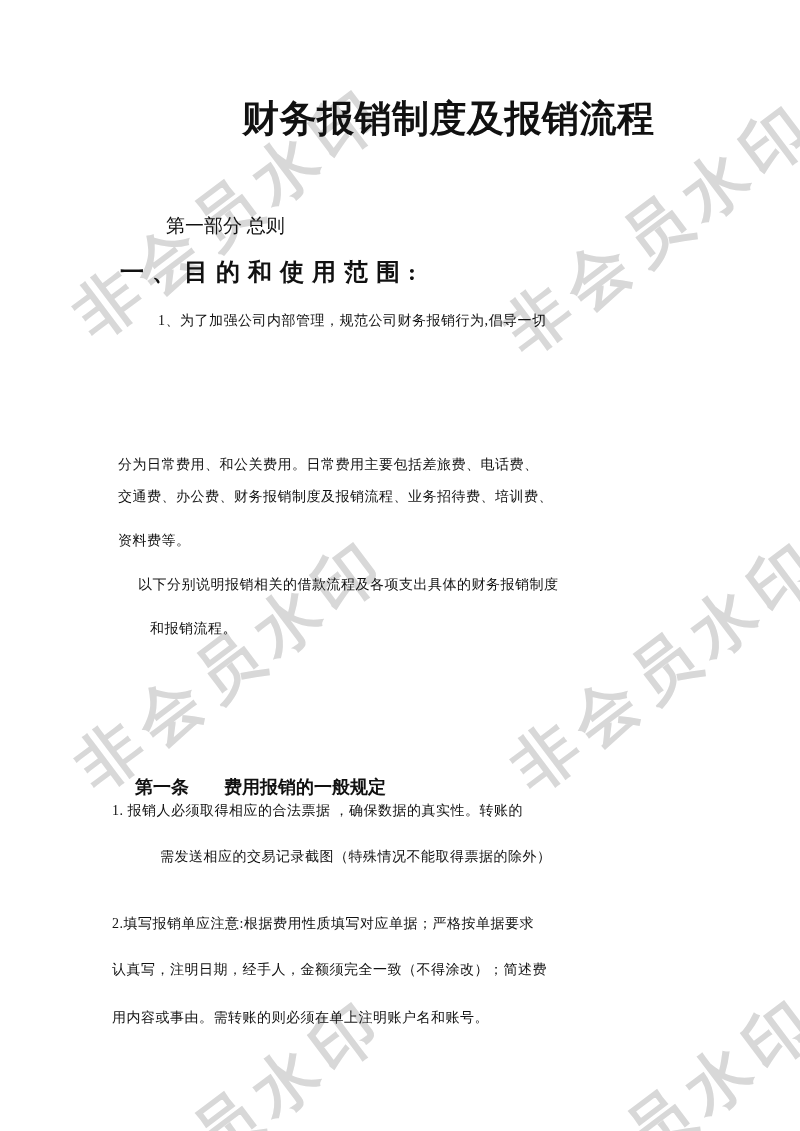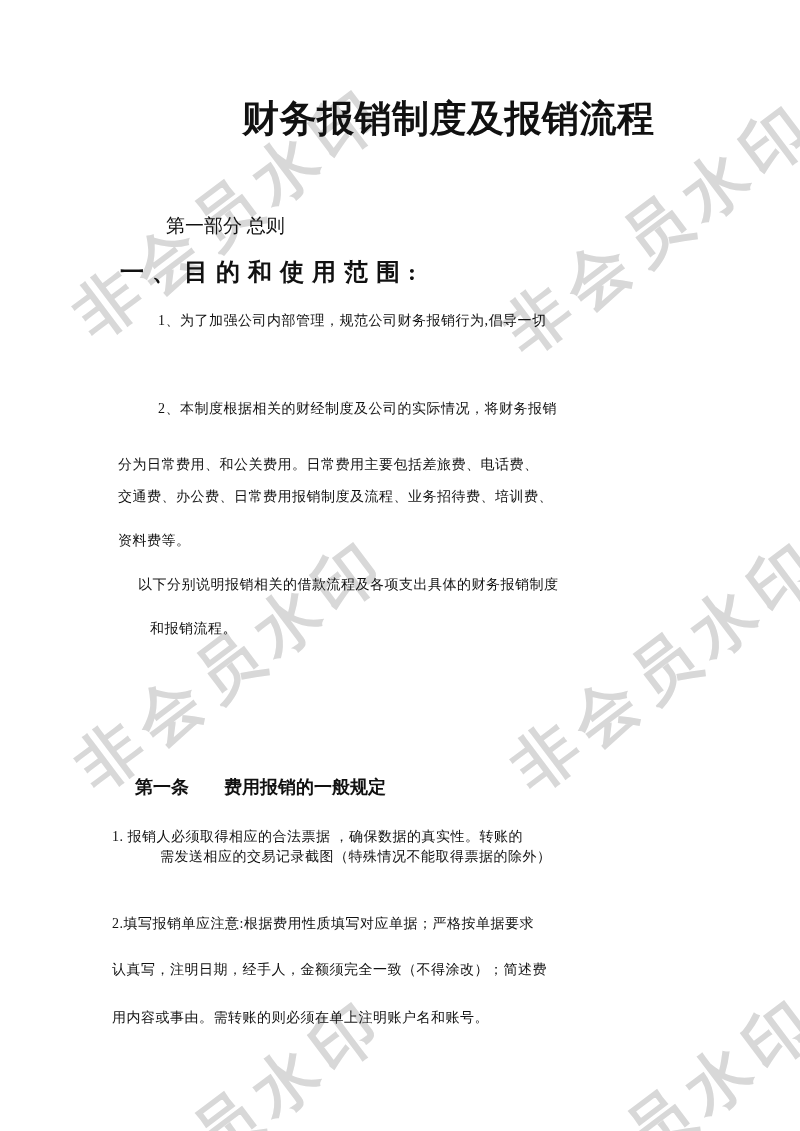--- a/index.html
+++ b/index.html
@@ -65,33 +65,32 @@
   <div class="wm wm-bl">非会员水印</div>
   <div class="wm wm-br">非会员水印</div>
 
   <div class="txt doc-title">财务报销制度及报销流程</div>
 
   <div class="txt h-part1">第一部分 总则</div>
   <div class="txt h-scope">一、目的和使用范围:</div>
 
   <div class="txt body-line lx-indent" style="top:314px;">1、为了加强公司内部管理，规范公司财务报销行为,倡导一切</div>
 
-  <div class="txt body-line lx-indent" style="top:402px;">2、本制度根据相关的财经制度及公司的实际情况，将财务报销</div>
   <div class="txt body-line lx" style="top:446px;margin-top:12px;">分为日常费用、和公关费用。日常费用主要包括差旅费、电话费、</div>
-  <div class="txt body-line lx" style="top:490px;">交通费、办公费、日常费用报销制度及流程、业务招待费、培训费、</div>
+  <div class="txt body-line lx" style="top:490px;">交通费、办公费、财务报销制度及报销流程、业务招待费、培训费、</div>
   <div class="txt body-line lx" style="top:534px;text-align:center;">资料费等。</div>
 
   <div class="txt body-line lx" style="top:578px;margin-left:20px;">以下分别说明报销相关的借款流程及各项支出具体的财务报销制度</div>
   <div class="txt body-line lx" style="top:622px;margin-left:32px;">和报销流程。</div>
 
 
   <div class="txt h-article">
     <span>第一条</span><span class="article-title">费用报销的一般规定</span>
   </div>
 
-  <div class="txt body-line lx-b" style="top:804px;margin-top:26px;">1. 报销人必须取得相应的合法票据 ，确保数据的真实性。转账的</div>
+  <div class="txt body-line lx-b" style="top:804px;">1. 报销人必须取得相应的合法票据 ，确保数据的真实性。转账的</div>
   <div class="txt body-line lx-b" style="top:850px;margin-left:48px;">需发送相应的交易记录截图（特殊情况不能取得票据的除外）</div>
 
   <div class="txt body-line lx-b" style="top:917px;">2.填写报销单应注意:根据费用性质填写对应单据；严格按单据要求</div>
   <div class="txt body-line lx-b" style="top:1011px;">用内容或事由。需转账的则必须在单上注明账户名和账号。</div>
   <div class="txt body-line lx-b" style="top:963px;">认真写，注明日期，经手人，金额须完全一致（不得涂改）；简述费</div>
 
 </div>
 
 </body></html>

